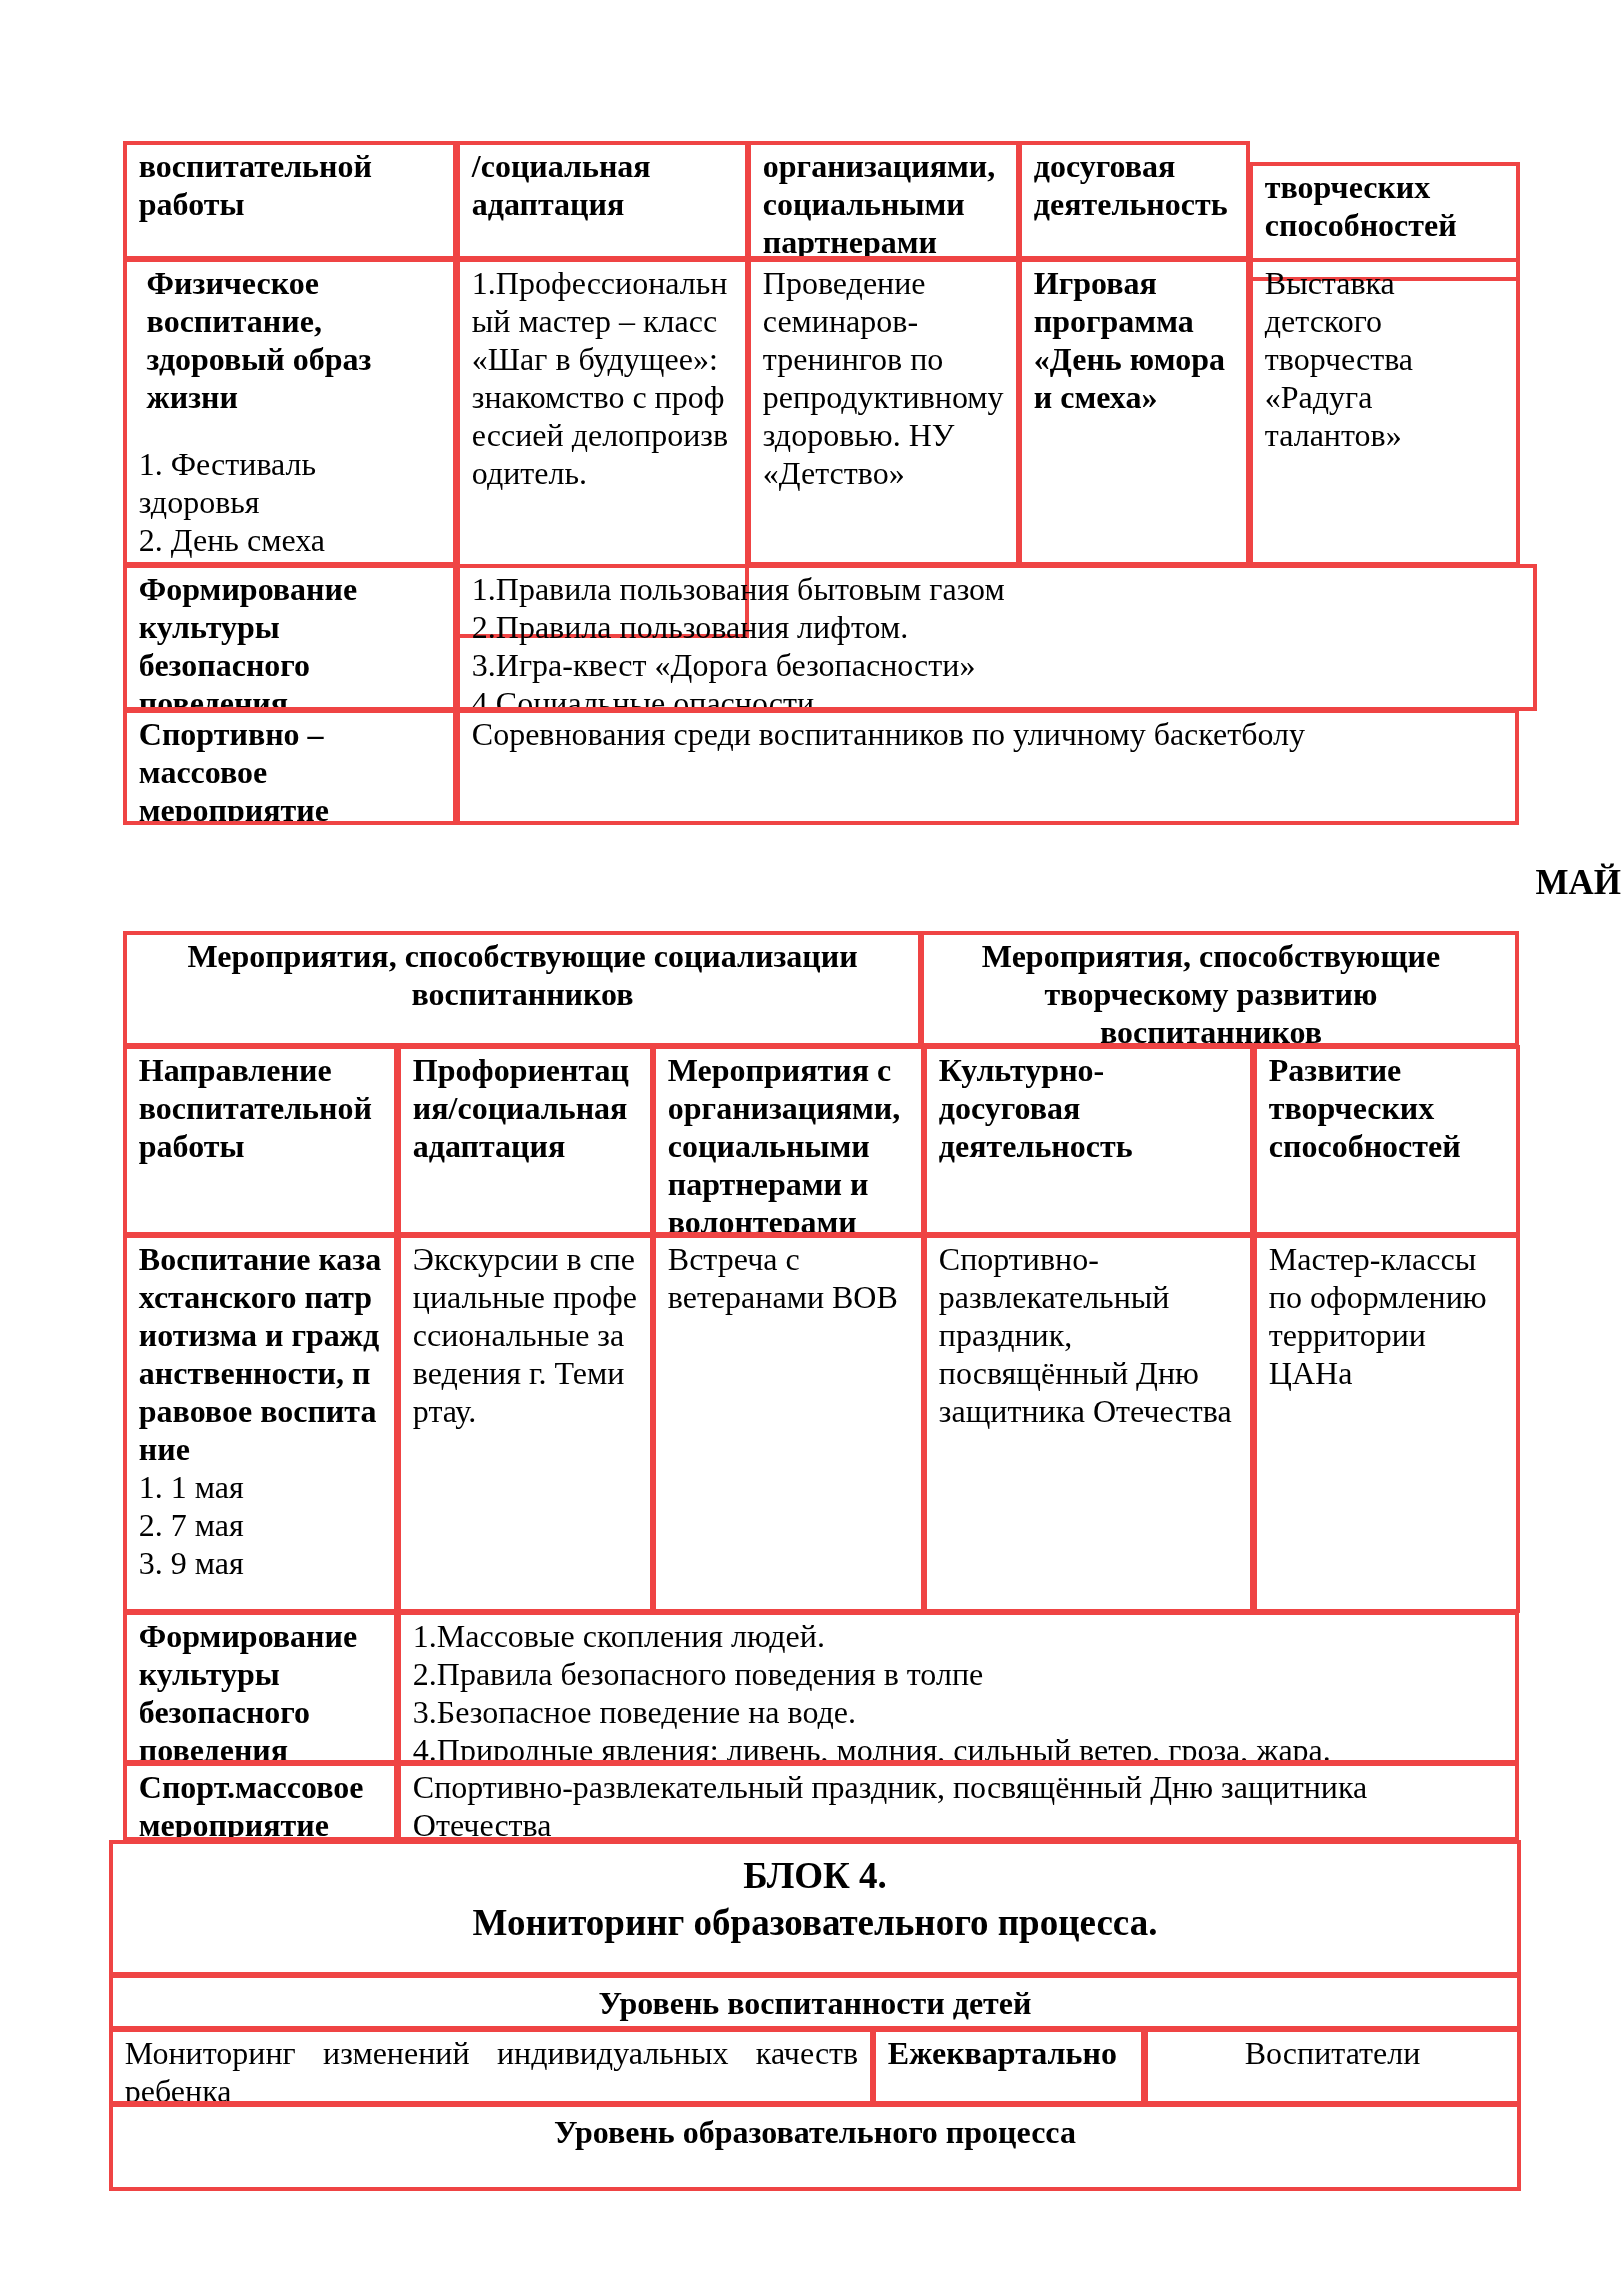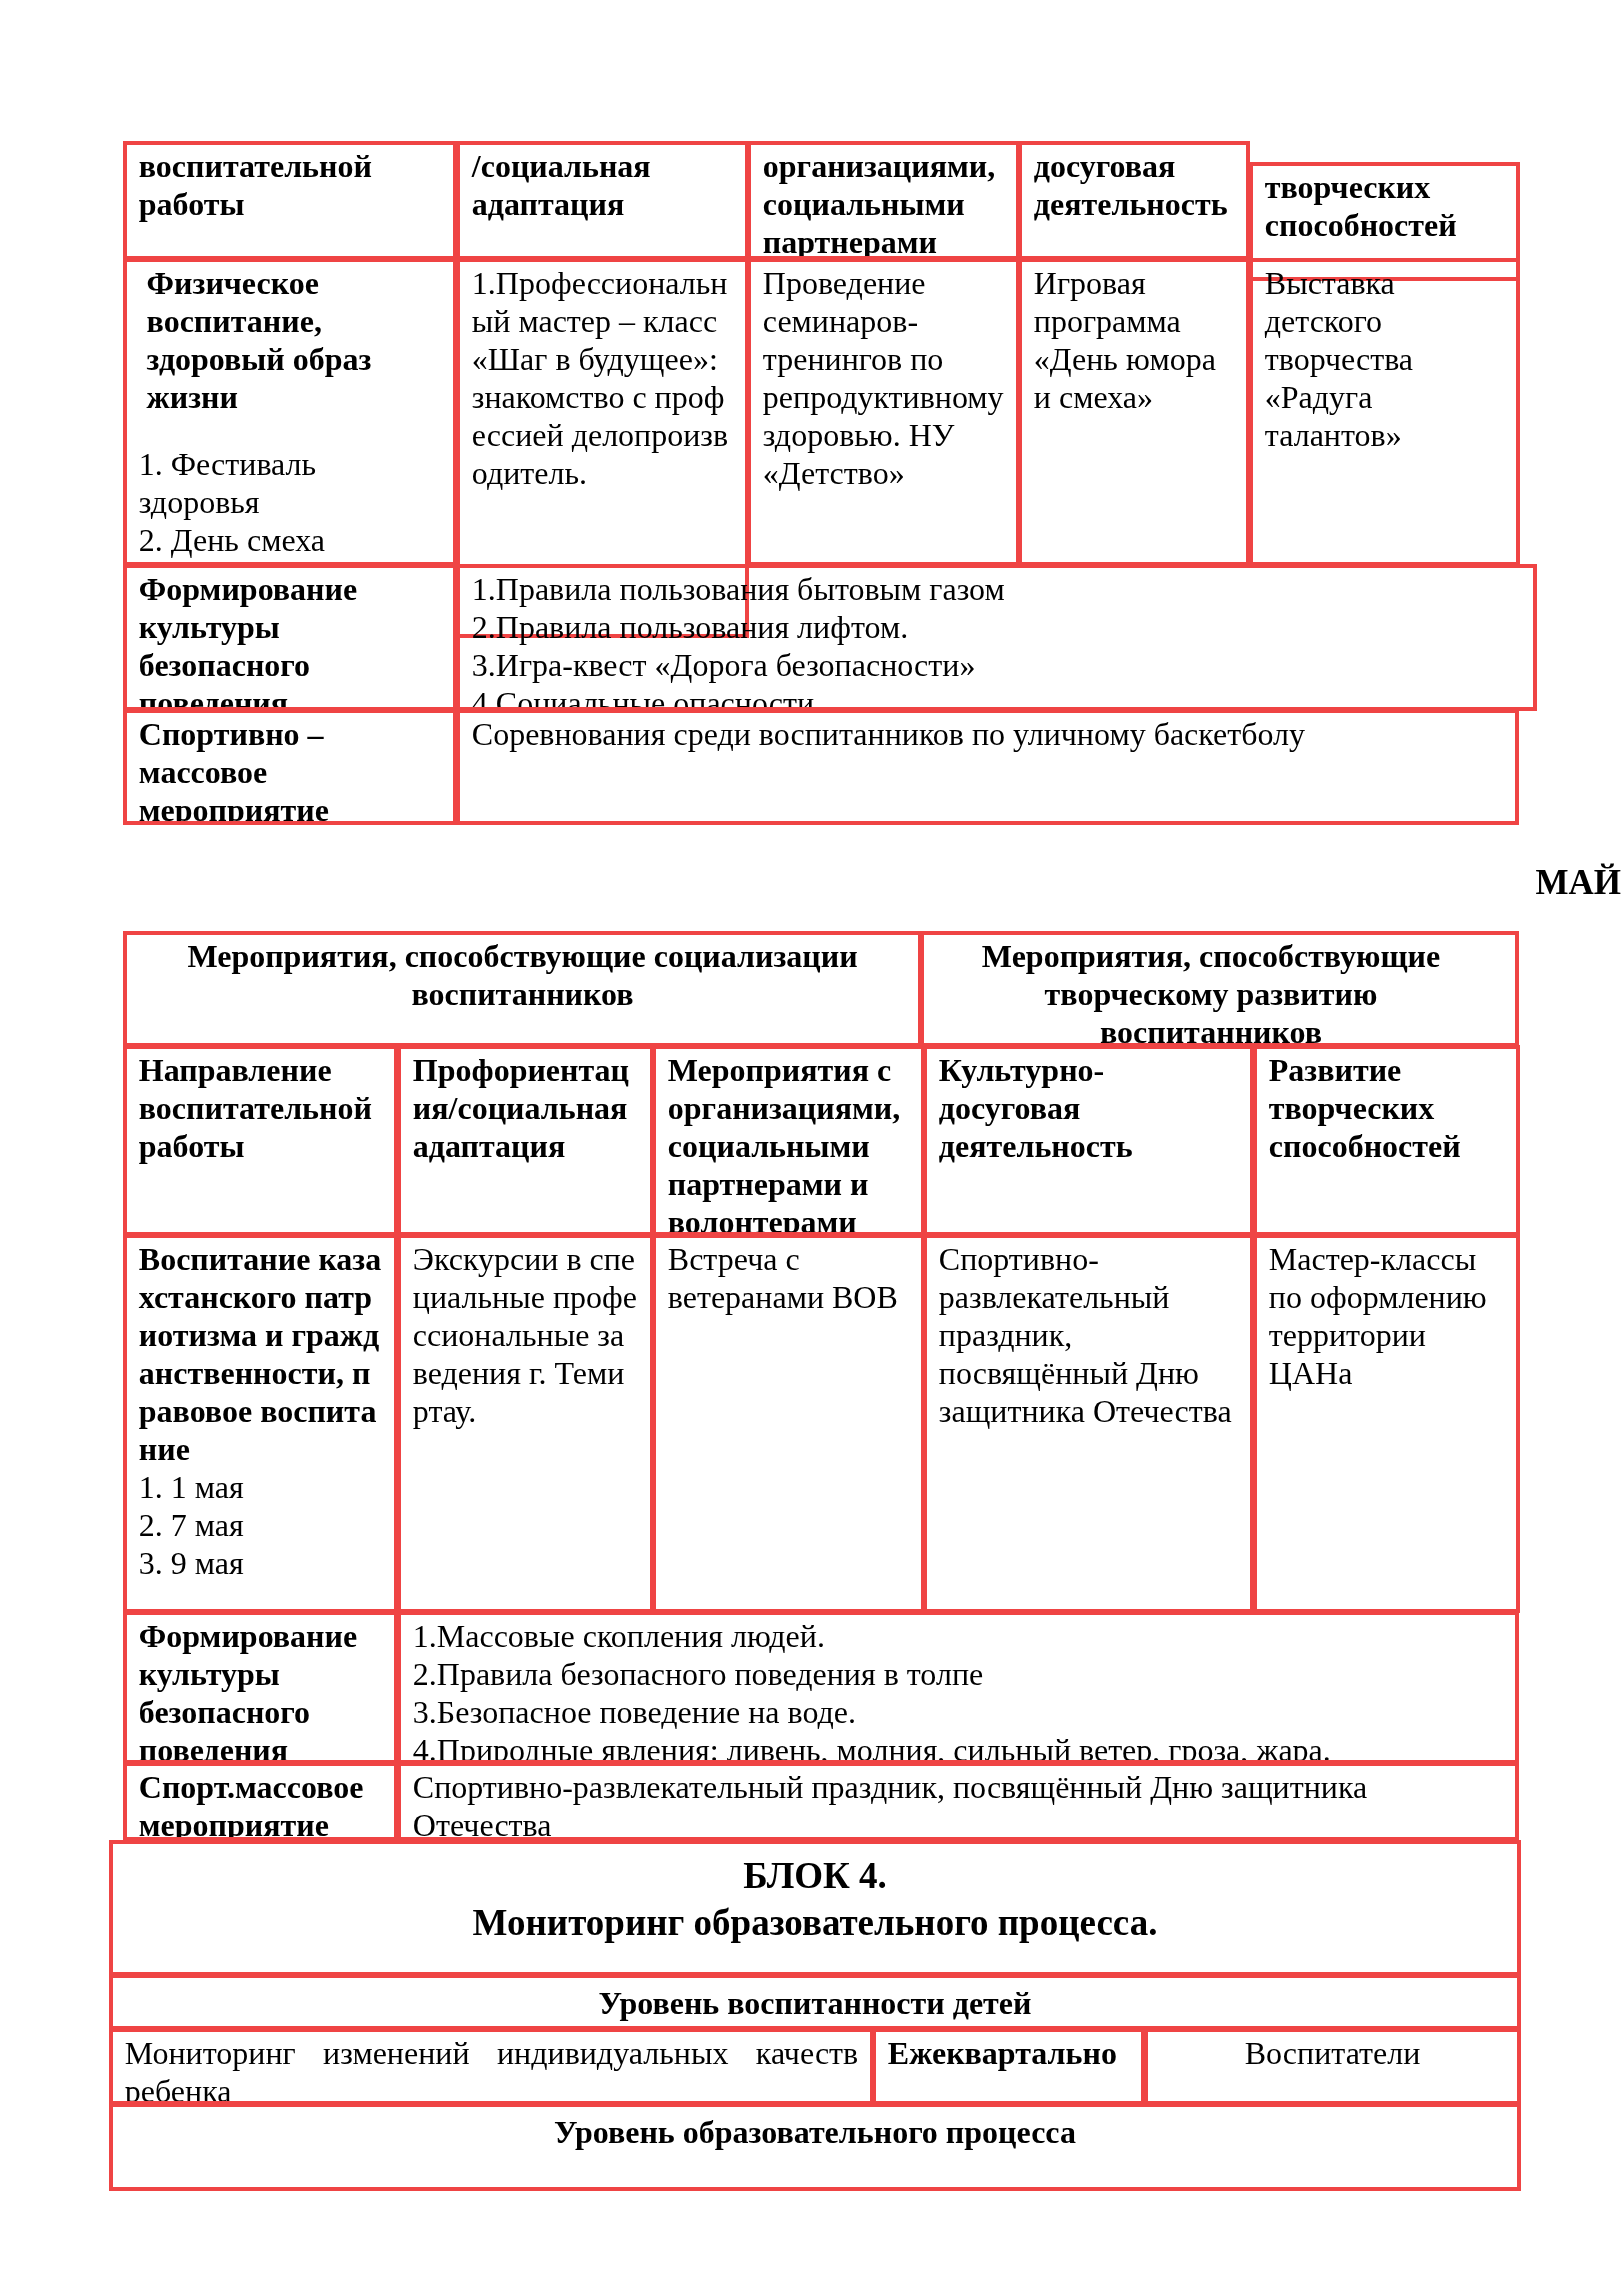--- a/index.html
+++ b/index.html
@@ -43,21 +43,21 @@
     <span class="gap"></span>
     <span class="line">1. Фестиваль здоровья</span>
     <span class="line">2. День смеха</span>
   </div>
   <div class="cell" style="left:456px;top:258px;width:293px;height:380px;word-break:break-all;">
     <span>1.Профессиональный мастер – класс «Шаг в будущее»: знакомство с профессией делопроизводитель.</span>
   </div>
   <div class="cell" style="left:747px;top:258px;width:273px;height:308px;">
     <span>Проведение семинаров-тренингов по репродуктивному здоровью. НУ «Детство»</span>
   </div>
-  <div class="cell" style="left:1018px;top:258px;width:232px;height:308px;">
+  <div class="cell" style="left:1018px;top:258px;width:232px;height:308px;font-weight:bold;">
     <span>Игровая программа «День юмора и смеха»</span>
   </div>
   <div class="cell" style="left:1249px;top:258px;width:271px;height:308px;">
     <span>Выставка детского творчества «Радуга талантов»</span>
   </div>
 
   <div class="cell b" style="left:123px;top:564px;width:334px;height:147px;">
     <span>Формирование культуры безопасного поведения</span>
   </div>
   <div class="cell" style="left:456px;top:564px;width:1081px;height:147px;">

